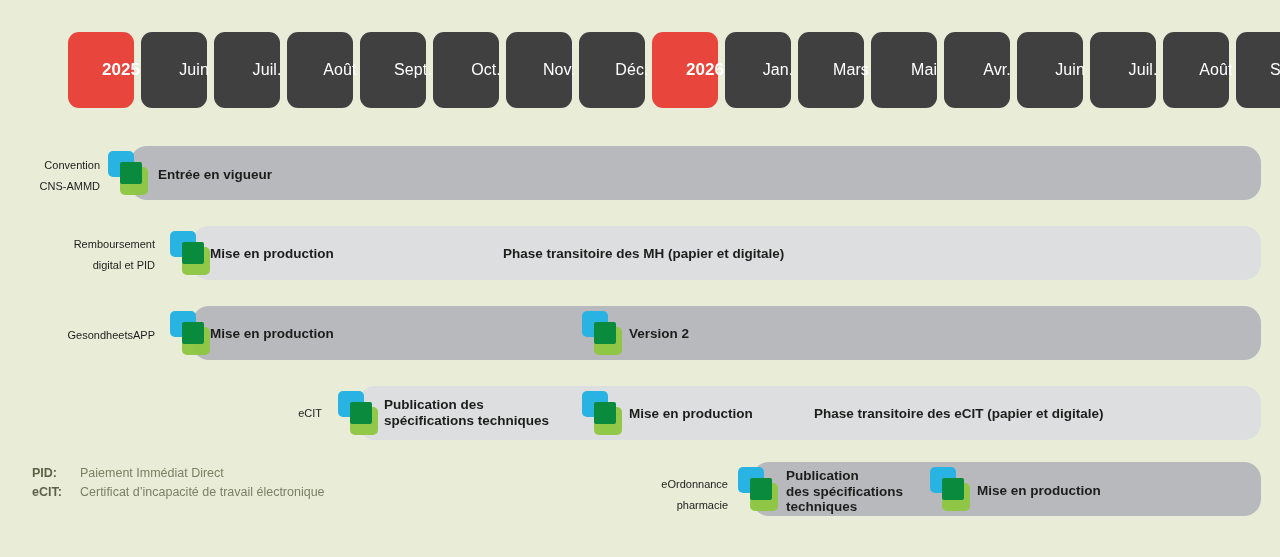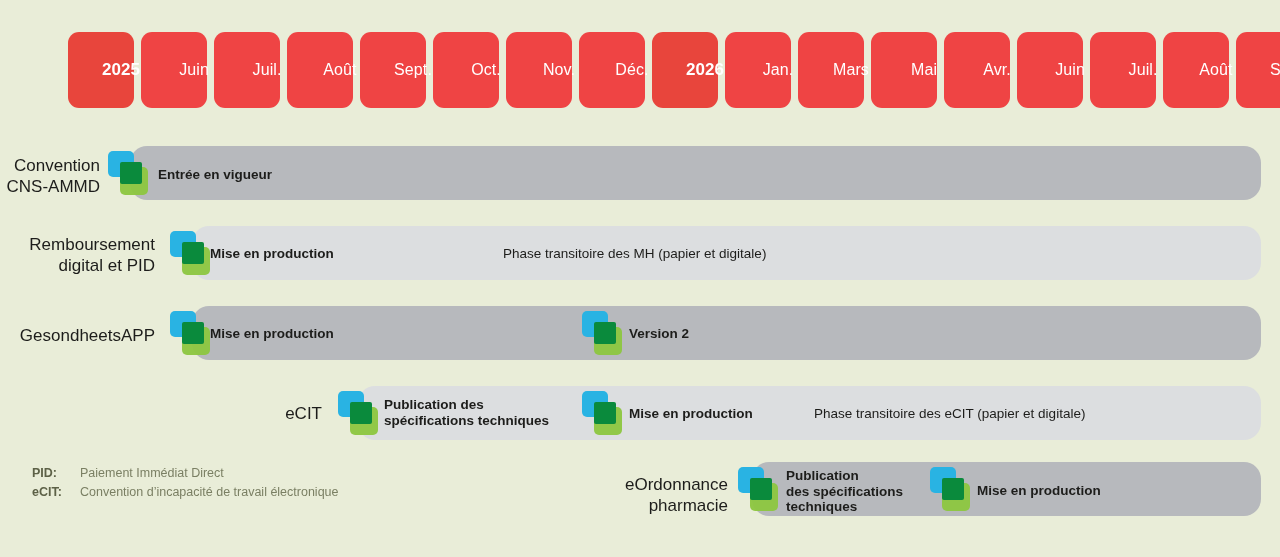--- a/index.html
+++ b/index.html
@@ -14,38 +14,38 @@
 
   
   #timescale{position:absolute;left:68px;top:32px;height:76px;display:flex;gap:7px;}
   .pill{
     width:66px;height:76px;border-radius:11px;
     display:flex;align-items:center;justify-content:center;
     color:#ffffff;font-size:16px;letter-spacing:0.1px;
     box-sizing:border-box;
     padding-left:40px;
   }
-  .pill.month{background:#ef4444;}
+  .pill.month{background:#404040;}
   .pill.year{background:#e8453c;font-weight:bold;font-size:17px;}
 
   
   .row{position:absolute;left:0;right:0;}
   .bar{
     position:absolute;
     border-radius:17px;
     height:54px;
   }
   .bar.dark{background:#b7b9bd;}
   .bar.light{background:#dcdee0;}
 
   .rowlabel{
     position:absolute;
     text-align:right;
     color:#1d1d1b;
-    font-size:17px;
+    font-size:11px;
     line-height:21px;
     white-space:pre-line;
   }
 
   
   .msicon{position:absolute;width:41px;height:44px;}
   .msicon .sq{position:absolute;}
   .msicon .sq-cyan{left:0;top:0;width:26px;height:26px;background:#29b3e3;border-radius:5px 5px 0 5px;}
   .msicon .sq-lgreen{left:12px;top:16px;width:28px;height:28px;background:#8cc63f;border-radius:0 5px 5px 5px;opacity:.95;}
   .msicon .sq-dgreen{left:12px;top:11px;width:22px;height:22px;background:#0a8a3c;border-radius:2px;}
@@ -55,21 +55,21 @@
     color:#1d1d1b;
     font-size:13.5px;
     line-height:15.5px;
     font-weight:bold;
     white-space:pre-line;
   }
   .phaselabel{
     position:absolute;
     color:#1d1d1b;
     font-size:13.5px;
-    font-weight:normal;
+    font-weight:bold;
   }
 
   
   #legend{position:absolute;left:32px;top:464px;font-size:12.5px;line-height:19px;color:#7a7f63;}
   #legend .lrow{display:flex;}
   #legend .abbr{width:48px;font-weight:bold;color:#5d6147;flex:0 0 48px;}
   #legend .desc{color:#7a7f63;}
 </style>
 </head>
 <body>
@@ -180,17 +180,17 @@
     <div class="mslabel" style="left:977px;top:483px;">Mise en production</div>
   </div>
 
   <div id="legend">
     <div class="lrow">
       <span class="abbr">PID:</span>
       <span class="desc">Paiement Immédiat Direct</span>
     </div>
     <div class="lrow">
       <span class="abbr">eCIT:</span>
-      <span class="desc">Convention d’incapacité de travail électronique</span>
+      <span class="desc">Certificat d’incapacité de travail électronique</span>
     </div>
   </div>
 
 </div>
 
 </body></html>

